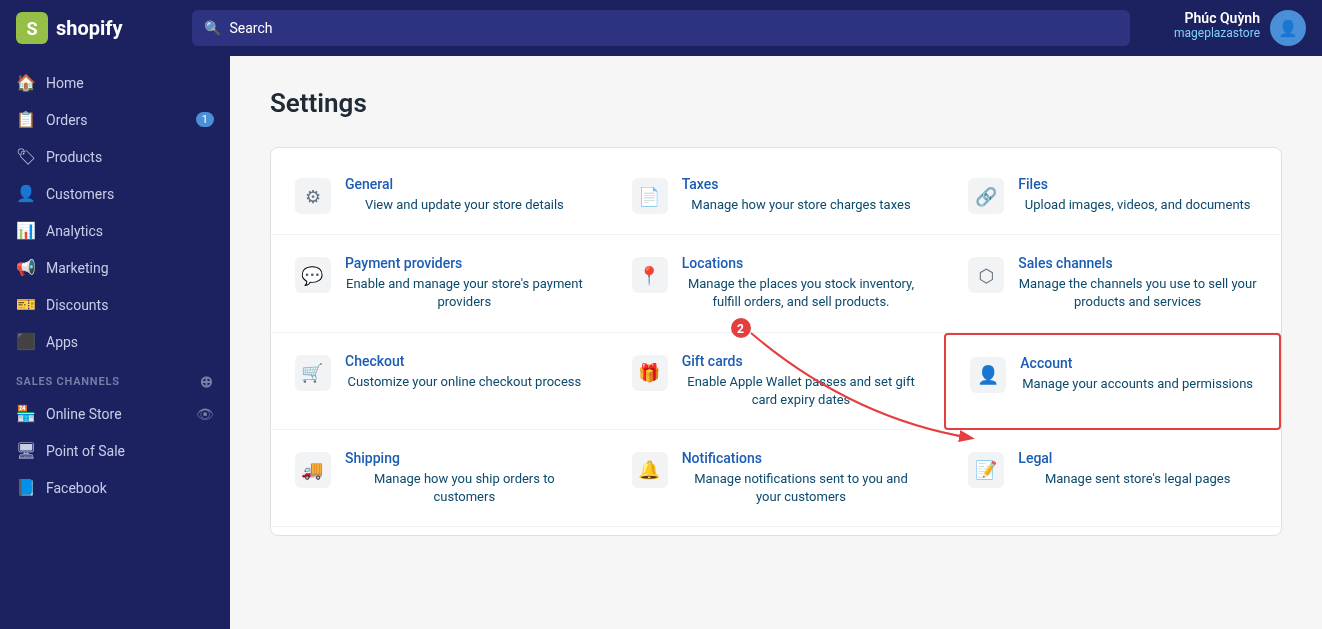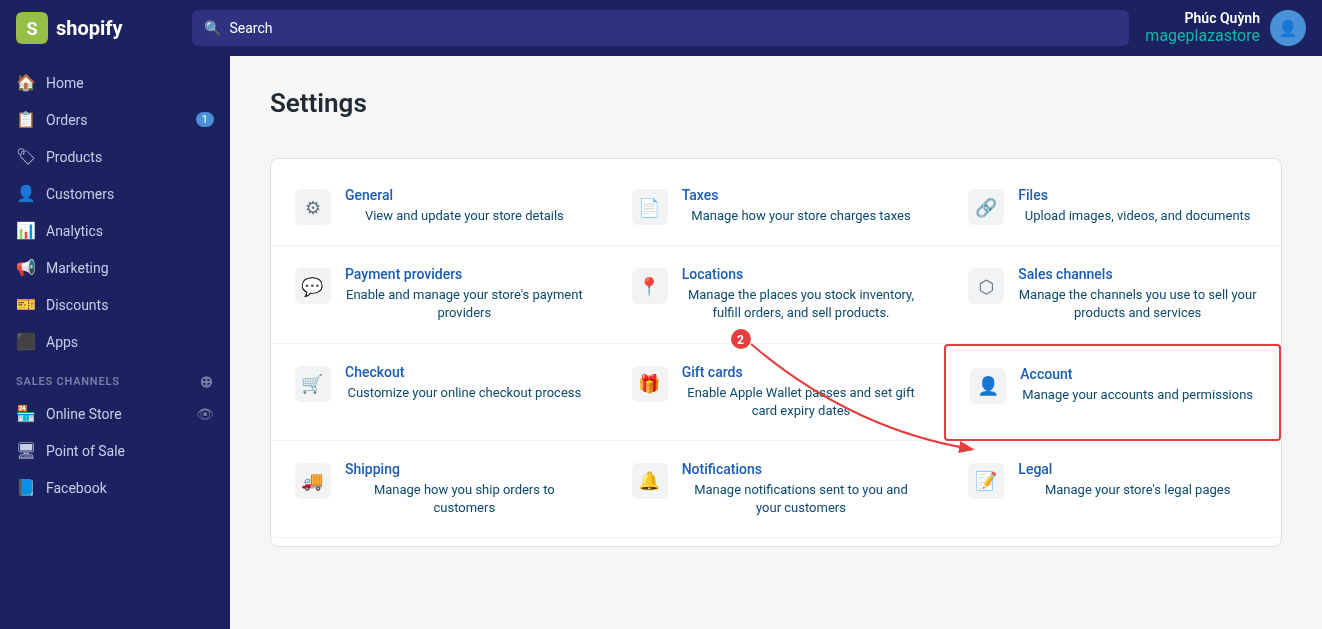--- a/index.html
+++ b/index.html
@@ -64,21 +64,21 @@
       border-radius: 50%;
       background: #4a90d9;
       display: flex;
       align-items: center;
       justify-content: center;
       color: white;
       font-size: 16px;
     }
     .user-info { text-align: right; }
     .user-name { font-size: 14px; font-weight: 600; }
-    .user-store { font-size: 16px; color: #14b8a6; }
+    .user-store { font-size: 12px; color: #7dd3fc; }
 
     
     .app-body {
       display: flex;
       flex: 1;
       overflow: hidden;
     }
 
     
     .sidebar {
@@ -126,21 +126,21 @@
       flex: 1;
       overflow-y: auto;
       padding: 32px 40px;
       background: #f6f6f7;
       position: relative;
     }
     .page-title {
       font-size: 26px;
       font-weight: 600;
       color: #212b36;
-      margin-bottom: 40px;
+      margin-bottom: 29px;
     }
 
     
     .settings-card {
       background: white;
       border-radius: 8px;
       border: 1px solid #dde0e4;
       padding: 8px 0;
     }
     .settings-grid {
@@ -364,21 +364,21 @@
     <div class="settings-item-icon">🔔</div>
     <div class="settings-item-text">
       <div class="settings-item-title">Notifications</div>
       <div class="settings-item-desc">Manage notifications sent to you and your customers</div>
     </div>
   </div>
           <div class="settings-item">
     <div class="settings-item-icon">📝</div>
     <div class="settings-item-text">
       <div class="settings-item-title">Legal</div>
-      <div class="settings-item-desc">Manage your store's legal pages</div>
+      <div class="settings-item-desc">Manage sent store's legal pages</div>
     </div>
   </div>
         </div>
 
       <svg style="position:absolute; top:0; left:0; width:100%; height:100%; pointer-events:none; overflow:visible;">
         <defs>
           <marker id="a2" markerWidth="8" markerHeight="8" refX="6" refY="3" orient="auto">
             <path d="M0,0 L0,6 L8,3 z" fill="#e53e3e"></path>
           </marker>
         </defs>

